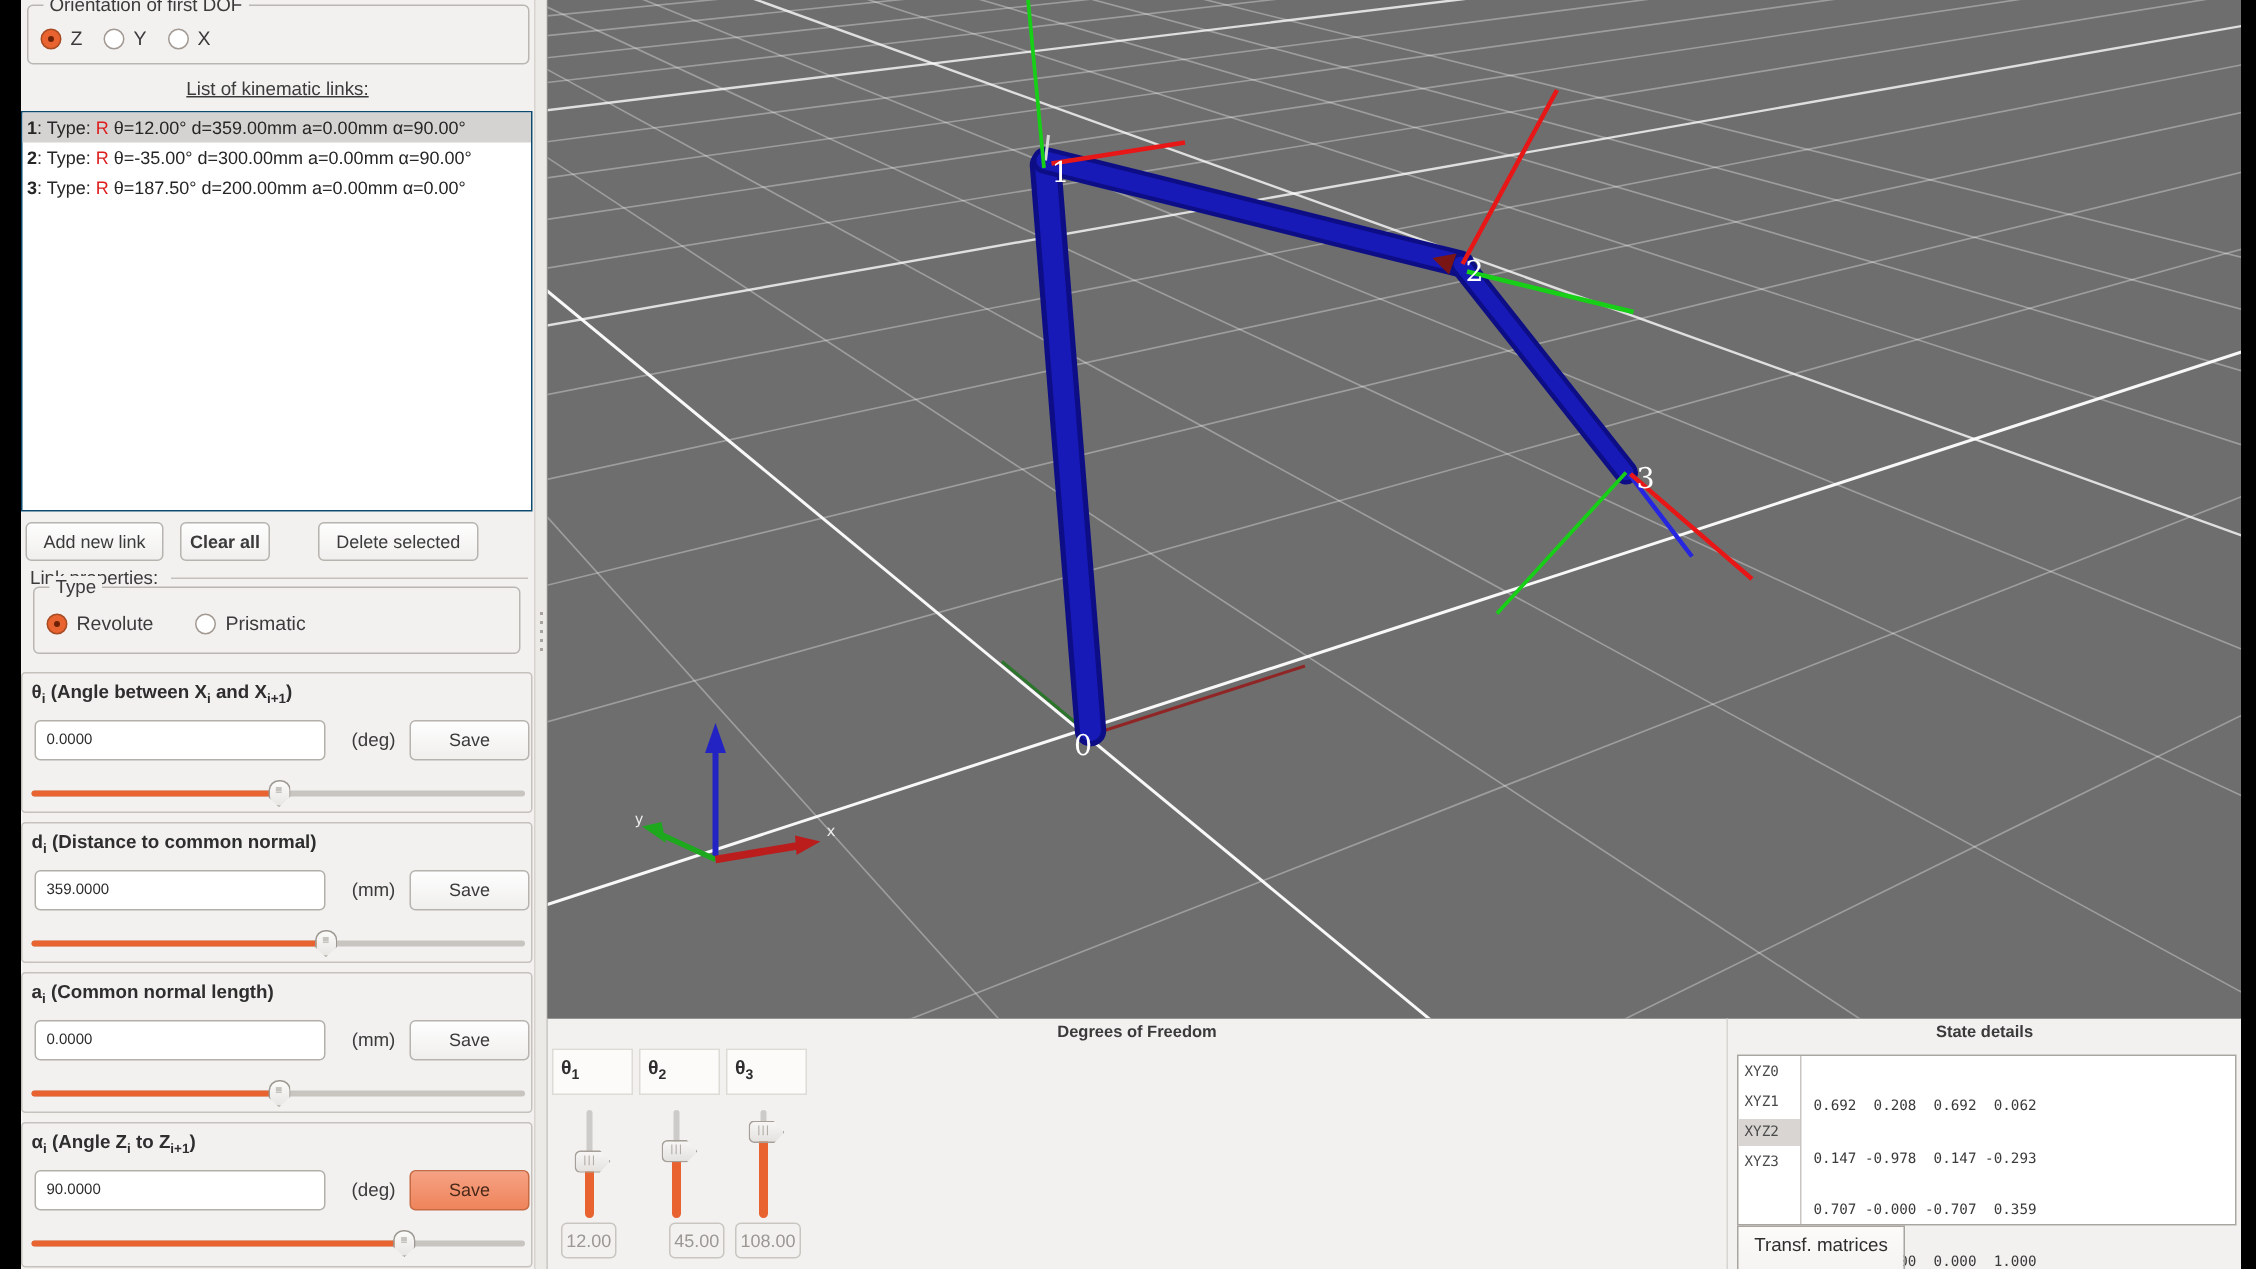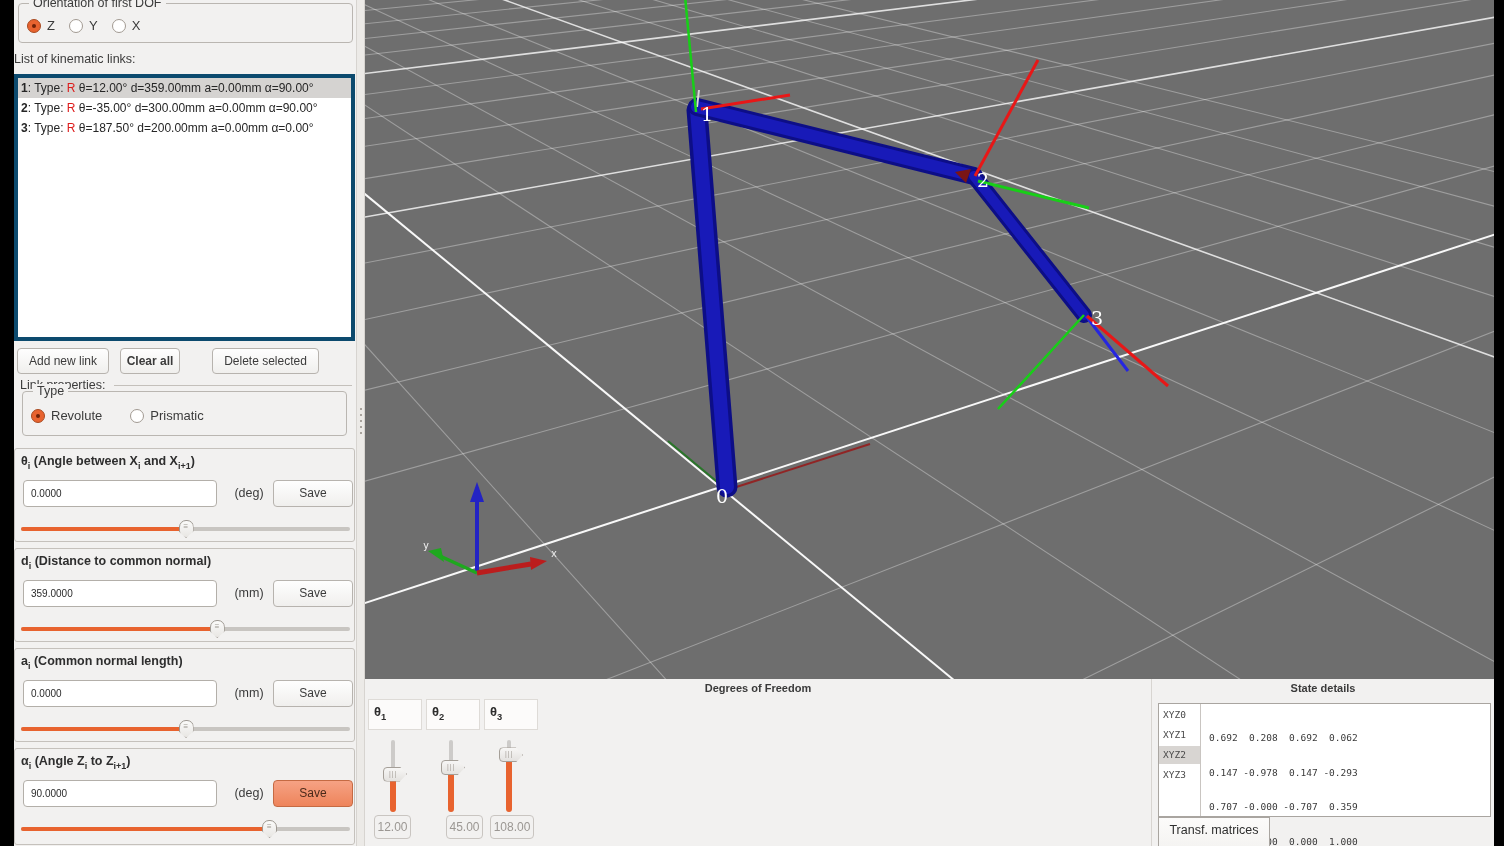--- a/index.html
+++ b/index.html
@@ -12,22 +12,22 @@
 
   
   .left-panel{position:absolute;left:14px;top:0;width:342px;height:846px;background:#f2f1f0;color:#3b3b3b;}
   .fieldset{position:absolute;border:1px solid #bab6b1;border-radius:4px;}
   .legend{position:absolute;top:-8px;left:10px;background:#f2f1f0;padding:0 4px;font-size:12.5px;color:#3b3b3b;}
   .radio-row{position:absolute;left:8px;top:14px;display:flex;align-items:center;gap:6px;font-size:13px;}
   .radio{display:inline-block;width:14px;height:14px;border-radius:50%;border:1px solid #a29a92;background:#fff;position:relative;}
   .radio.sel{background:#e8632f;border-color:#a84b22;}
   .radio.sel::after{content:'';position:absolute;left:4px;top:4px;width:4px;height:4px;border-radius:50%;background:#6d2208;}
   .radio-label{margin-right:8px;}
-  .list-title{position:absolute;left:0;top:52px;width:100%;font-size:12.5px;color:#3b3b3b;}
-  .listbox{position:absolute;left:0;top:74px;width:341px;height:267px;background:#ffffff;border:4px solid #0c4a6e;}
+  .list-title{position:absolute;left:0;top:52px;width:100%;text-align:center;font-size:12.5px;color:#3b3b3b;text-decoration:underline;}
+  .listbox{position:absolute;left:0;top:74px;width:341px;height:267px;background:#ffffff;border:1px solid #0c4a6e;}
   .lrow{height:20px;line-height:20px;font-size:12px;color:#262626;padding-left:3px;white-space:nowrap;overflow:hidden;}
   .lrow.sel{background:#d5d3d1;}
   .btn{display:inline-block;border:1px solid #b7b3ae;border-radius:4px;background:linear-gradient(#fefefe,#f0efed);font-size:12px;color:#3b3b3b;text-align:center;line-height:24px;}
   .btn-row .btn{position:absolute;height:26px;}
   .props-label{position:absolute;left:6px;top:378px;font-size:12.5px;}
   .props-line{position:absolute;left:100px;top:385px;width:238px;height:1px;background:#c4c0bb;}
   .section{position:absolute;left:0;width:341px;height:94px;border:1px solid #c5c1bc;border-radius:3px;}
   .sec-head{position:absolute;left:6px;top:5px;font-size:12.5px;font-weight:700;color:#2e2e2e;}
   .sec-input{position:absolute;left:8px;top:31px;width:194px;height:27px;border:1px solid #b3afa9;border-radius:4px;background:#fff;font-size:10px;color:#2b2b2b;padding:0 7px;font-family:"Liberation Sans",sans-serif;}
   .sec-unit{position:absolute;left:210px;top:37px;width:48px;text-align:center;font-size:12.5px;}

